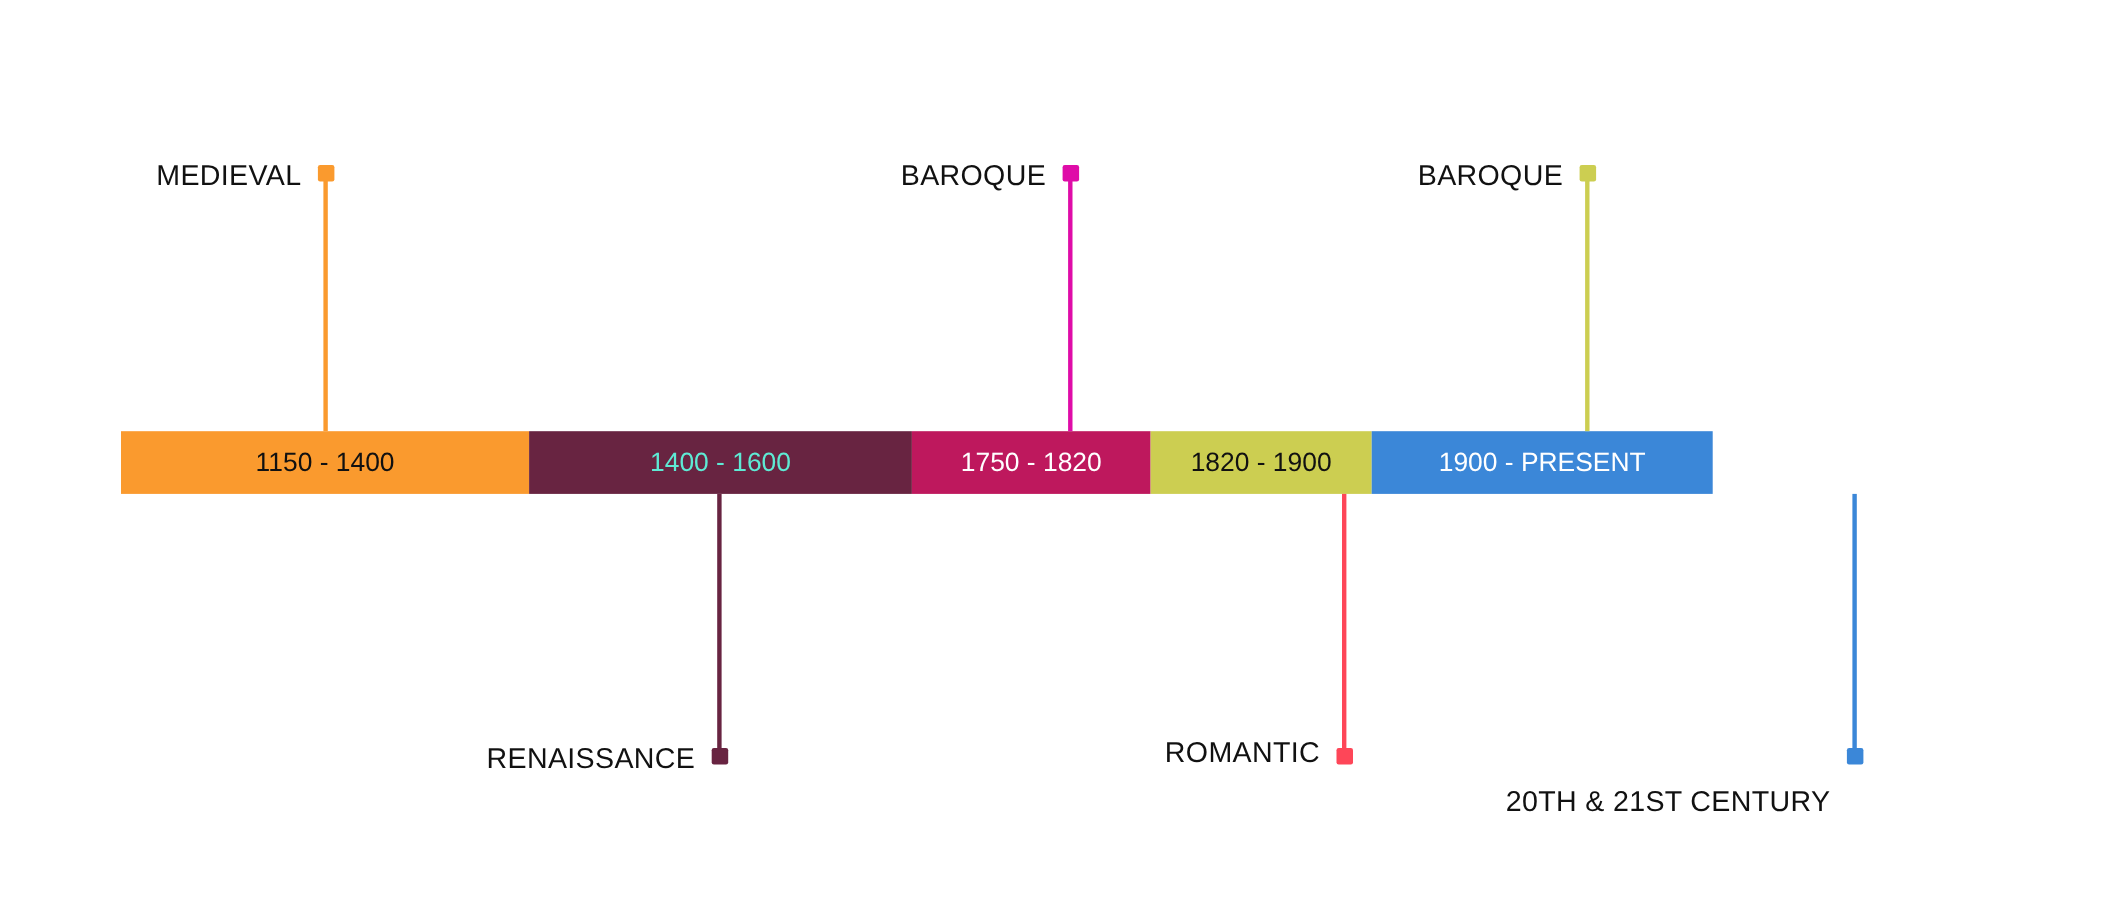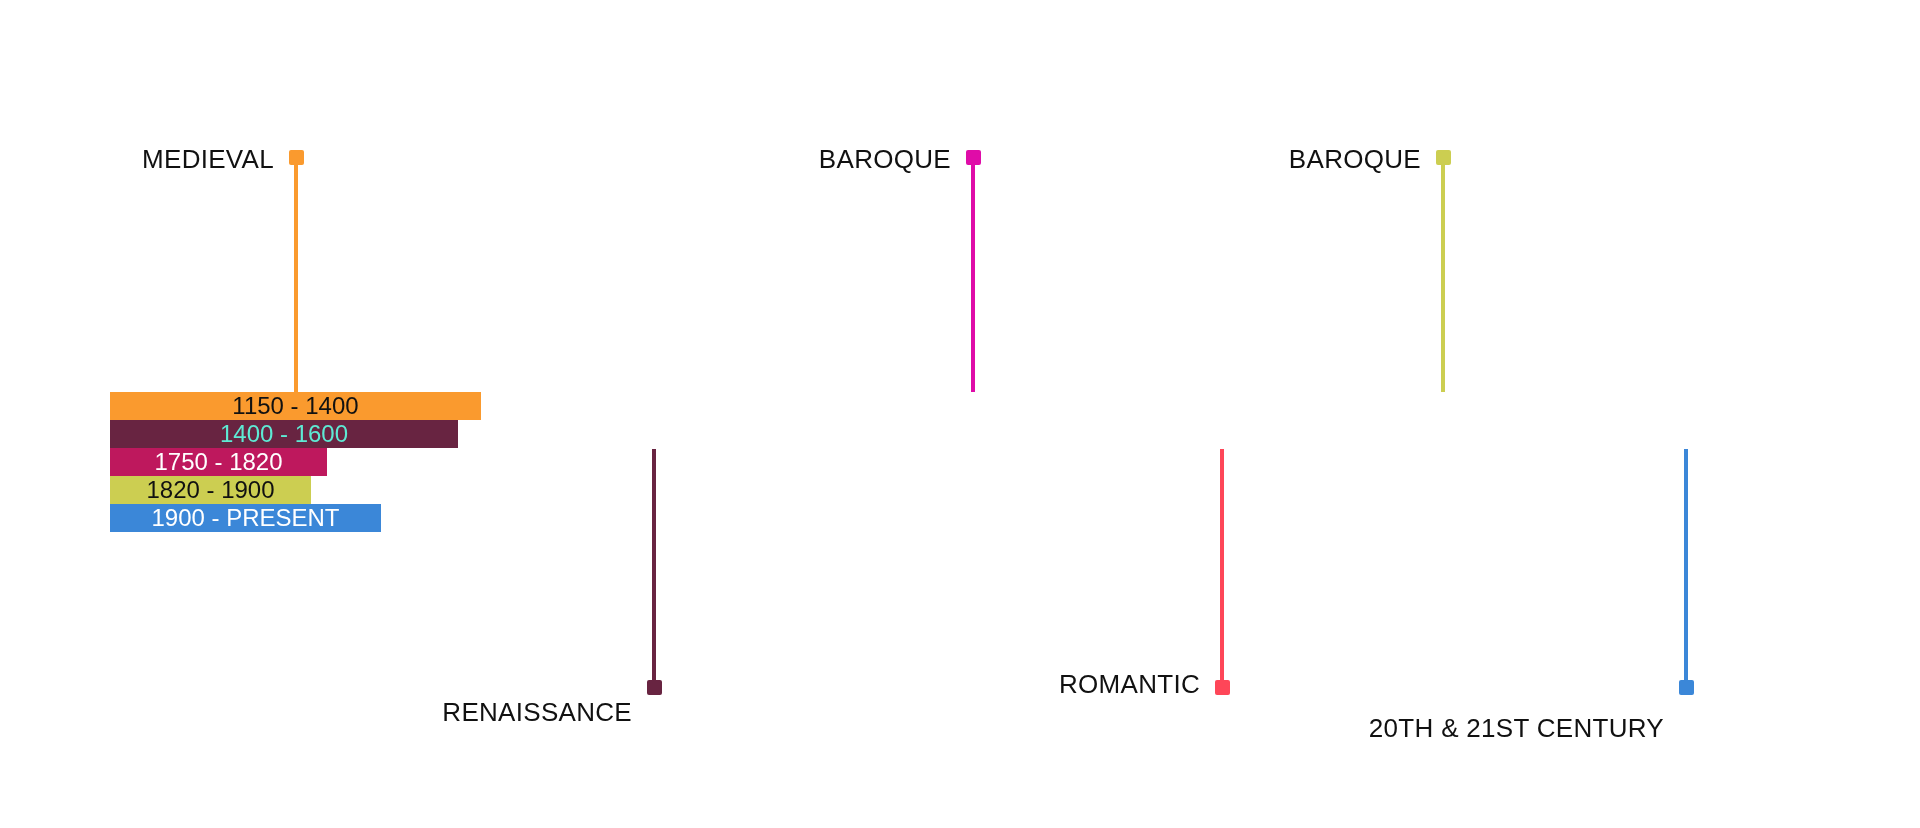--- a/index.html
+++ b/index.html
@@ -1,18 +1,18 @@
 <!DOCTYPE html>
 <html><head>
   <meta charset="utf-8">
   <style>
     html, body { margin: 0; padding: 0; background: #ffffff; }
     body { width: 1920px; height: 828px; position: relative; overflow: hidden;
       font-family: "Liberation Sans", "DejaVu Sans", sans-serif; }
-    .bar { position: absolute; left: 110px; top: 392px; height: 57px; width: 1702px; display: flex; flex-direction: column; }
+    .bar { position: absolute; left: 110px; top: 392px; height: 57px; width: 1702px; display: flex; }
     .seg { height: 100%; display: flex; align-items: center; justify-content: center;
       font-size: 24px; box-sizing: border-box; }
     .stem { position: absolute; width: 4px; }
     .marker { position: absolute; width: 15px; height: 15px; border-radius: 2px; }
     .label { position: absolute; font-size: 26px; color: #111; white-space: nowrap; letter-spacing: 0.3px; }
   </style>
 </head>
 <body>
 
 <div class="bar">
@@ -21,32 +21,32 @@
     </div>
   <div class="seg" style="width: 348px; background: rgb(104, 36, 65); color: #5eead4;">
       <span>1400 - 1600</span>
     </div>
   <div class="seg" style="width: 217px; background: #be185d; color: rgb(255, 255, 255);">
       <span>1750 - 1820</span>
     </div>
   <div class="seg" style="width: 201px; background: rgb(204, 206, 81); color: rgb(17, 17, 17);">
       <span>1820 - 1900</span>
     </div>
-  <div class="seg" style="width: 271px; background: rgb(59, 135, 216); color: rgb(255, 255, 255);">
+  <div class="seg" style="width: 310px; background: rgb(59, 135, 216); color: rgb(255, 255, 255);">
       <span>1900 - PRESENT</span>
     </div>
 </div>
 
 <div id="periods">
     <div class="stem" style="background: rgb(250, 154, 46); left: 294px; top: 157px; height: 235px;"></div>
     <div class="marker" style="background: rgb(250, 154, 46); left: 289px; top: 150px;"></div>
     <div class="label" style="right: 1646px; top: 144px; margin-left: 40px;">MEDIEVAL</div>
     <div class="stem" style="background: rgb(104, 36, 65); left: 652px; top: 449px; height: 231px;"></div>
     <div class="marker" style="background: rgb(104, 36, 65); left: 647px; top: 680px;"></div>
-    <div class="label" style="right: 1288px; top: 697px;">RENAISSANCE</div>
+    <div class="label" style="right: 1288px; top: 674px;">RENAISSANCE</div>
     <div class="stem" style="background: rgb(223, 12, 168); left: 971px; top: 157px; height: 235px;"></div>
     <div class="marker" style="background: rgb(223, 12, 168); left: 966px; top: 150px;"></div>
     <div class="label" style="right: 969px; top: 144px;">BAROQUE</div>
     <div class="stem" style="background: rgb(254, 70, 88); left: 1220px; top: 449px; height: 231px;"></div>
     <div class="marker" style="background: rgb(254, 70, 88); left: 1215px; top: 680px;"></div>
     <div class="label" style="right: 720px; top: 669px;">ROMANTIC</div>
     <div class="stem" style="background: rgb(204, 206, 81); left: 1441px; top: 157px; height: 235px;"></div>
     <div class="marker" style="background: rgb(204, 206, 81); left: 1436px; top: 150px;"></div>
     <div class="label" style="right: 499px; top: 144px;">BAROQUE</div>
     <div class="stem" style="background: rgb(59, 135, 216); left: 1684px; top: 449px; height: 231px;"></div>

